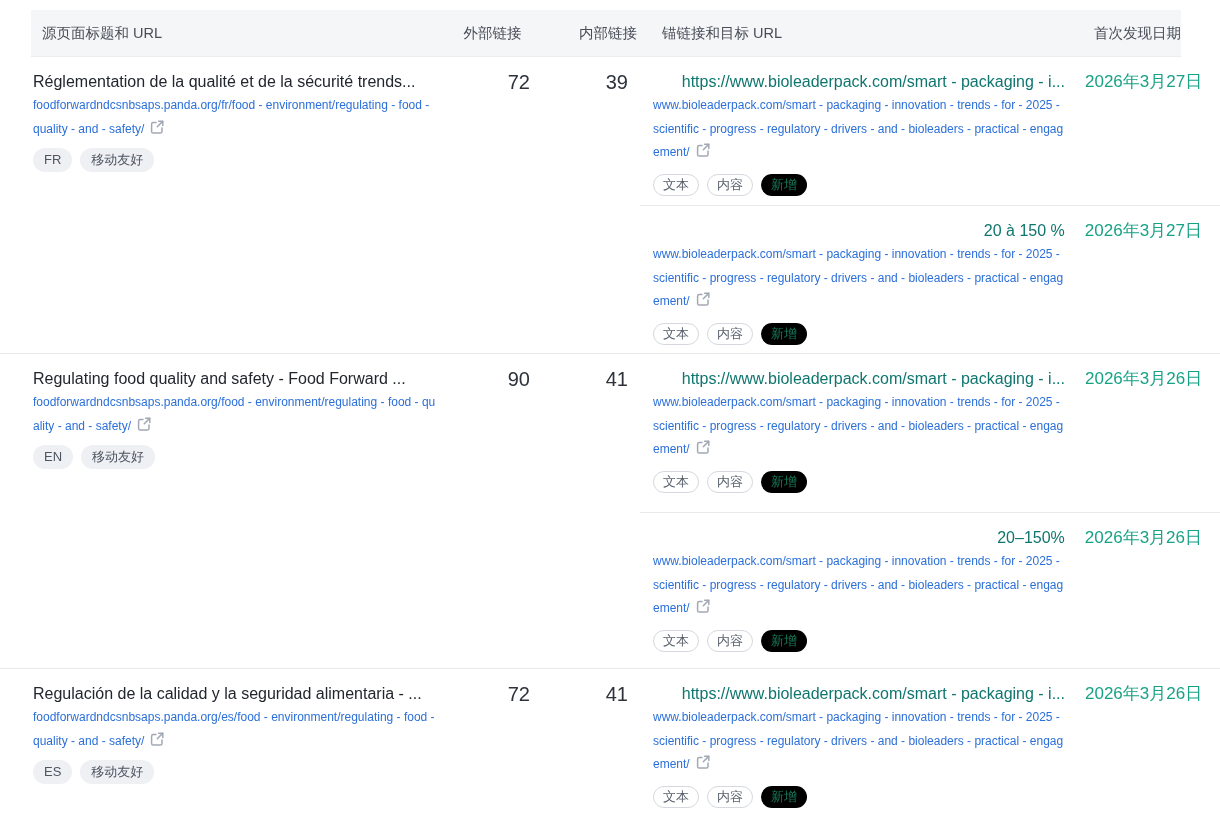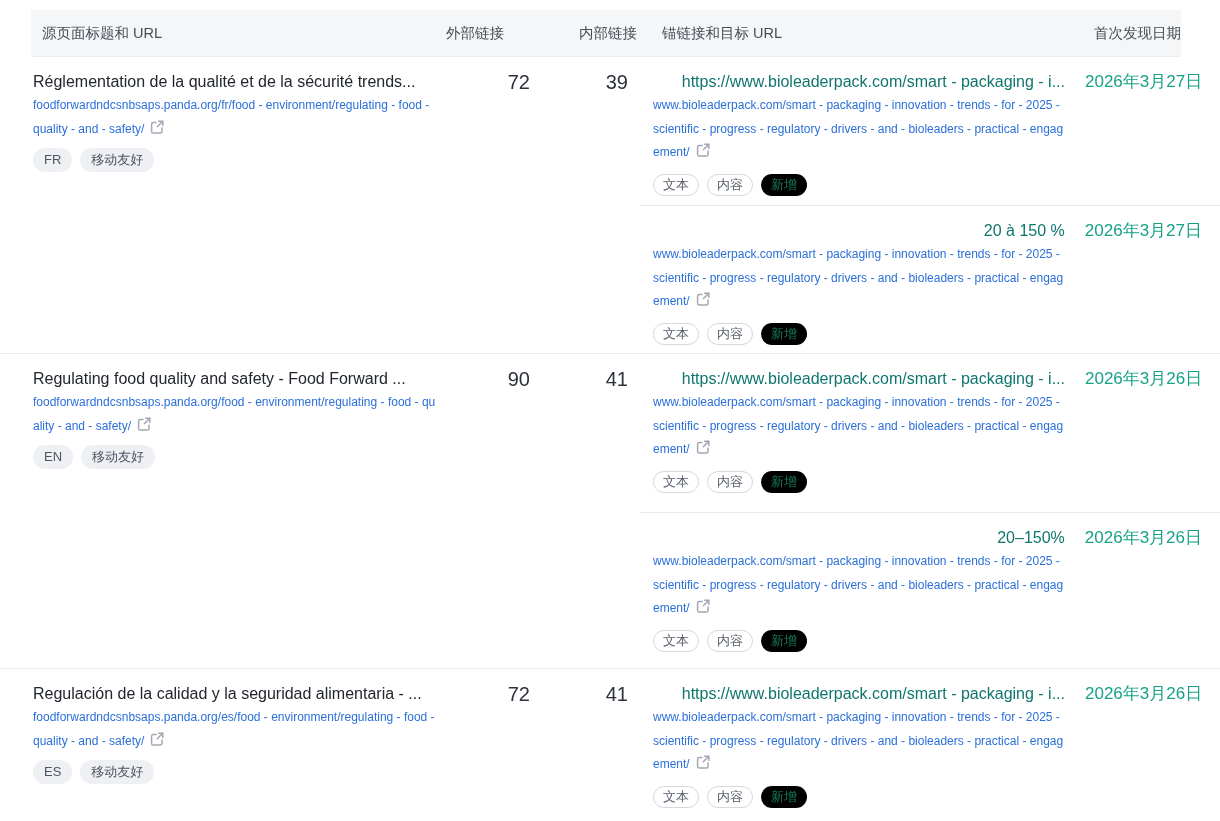--- a/index.html
+++ b/index.html
@@ -6,21 +6,21 @@
   html,body { width:1220px; height:821px; overflow:hidden; background:#ffffff;
               font-family:"Liberation Sans","DejaVu Sans",sans-serif; color:#22262d; }
 
   
   .tbl-header { position:absolute; top:10px; left:0; width:1116px; height:47px; display:flex;margin-left:31px; }
   .hcell-num  { width:8px; height:100%; background:#f5f6f8; }
   .hgap       { width:14px; height:100%; background:#ffffff; }
   .hmain      { flex:1; height:100%; background:#f5f6f8; display:flex; align-items:center;
                 font-size:14.5px; color:#474d57; border-bottom:1px solid #ebedf0; }
   .h-source { margin-left:11px; width:404px; }
-  .h-ext    { width:93px;  text-align:left; }
+  .h-ext    { width:93px;  text-align:center; }
   .h-int    { width:98px;  text-align:right; }
   .h-anchor { margin-left:25px; width:412px; }
   .h-date   { margin-left:20px; flex:1; white-space:nowrap; }
 
   
   .rows  { position:absolute; top:57px; left:0; width:1220px; }
   .block { position:relative; }
   .block + .block { border-top:1px solid #e7e9ed; }
 
   .main-row { display:flex; align-items:flex-start; padding-top:13px; }

